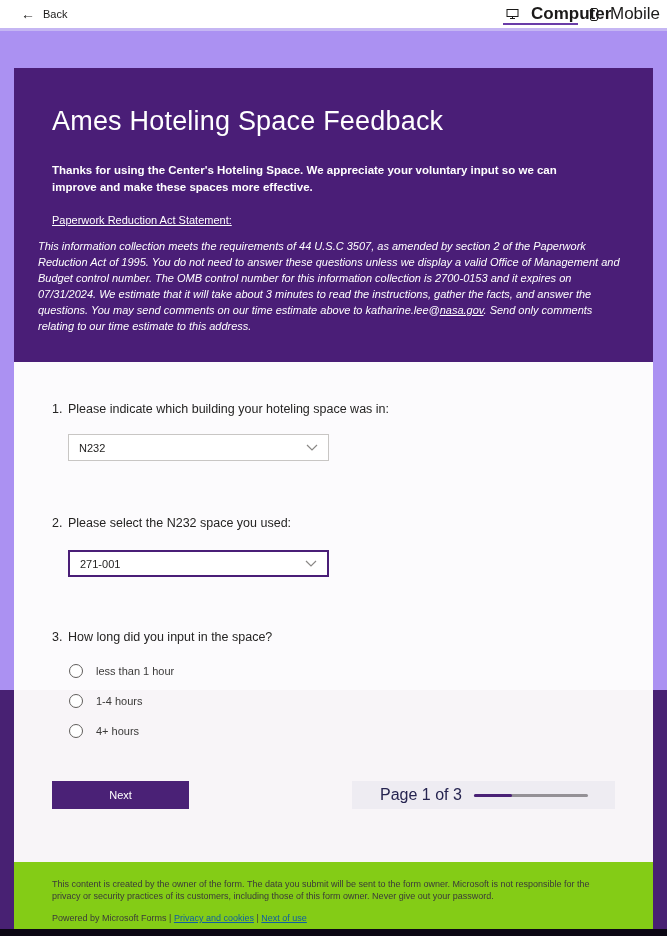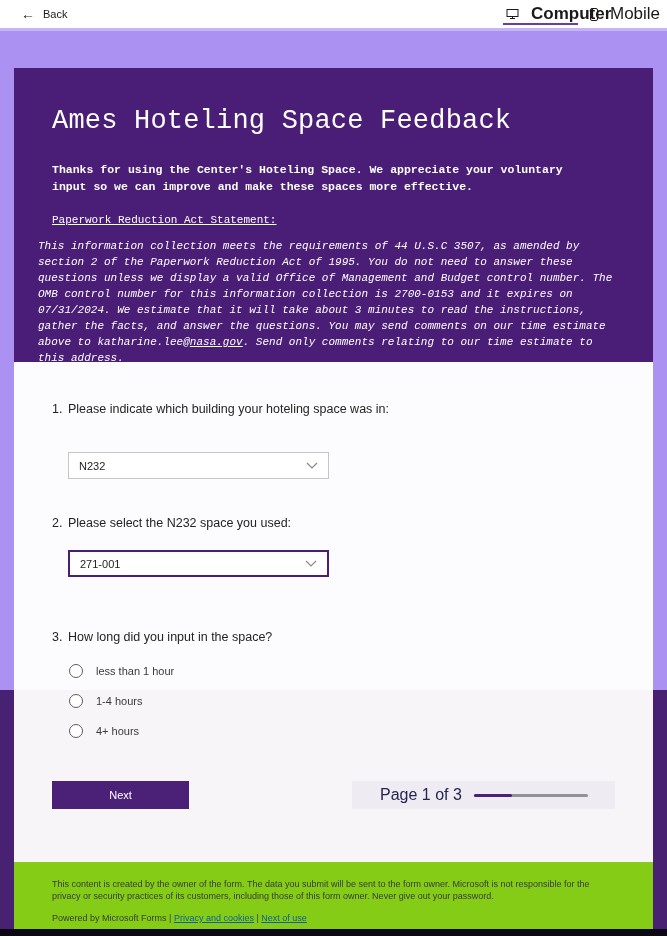--- a/index.html
+++ b/index.html
@@ -20,38 +20,38 @@
     font-size:11px; color:#1b1a19; cursor:pointer; }
   .back-arrow { font-size:14px; line-height:1; color:#1b1a19; }
   .device-tab { position:absolute; top:0; height:28px; display:flex; align-items:center; gap:12px;
     font-size:17px; color:#1b1a19; cursor:pointer; }
   .tab-computer { left:506px; font-weight:bold; }
   .tab-mobile { left:590px; }
   .tab-underline { position:absolute; left:503px; top:23px; width:75px; height:2px; background:#6a3ca8; }
   .device-icon svg { display:block; }
 
   
-  .card-header { position:absolute; left:14px; top:68px; width:639px; height:294px; background:#4a1e77; color:#ffffff;font-family:Liberation Mono, monospace; }
+  .card-header { position:absolute; left:14px; top:68px; width:639px; height:294px; background:#4a1e77; color:#ffffff; }
   .form-title { position:absolute; left:38px; top:38px; font-size:27px; font-weight:400; letter-spacing:0.2px; }
   .form-intro { position:absolute; left:38px; top:94px; width:545px; font-size:11.5px; font-weight:bold; line-height:16.5px; }
   .pra-heading { position:absolute; left:38px; top:146px; font-size:11px; text-decoration:underline; }
   .pra-body { position:absolute; left:24px; top:162px; width:586px; font-size:11px; font-style:italic; line-height:16px;margin-top:8px; }
   .pra-link { text-decoration:underline; color:#ffffff; cursor:pointer; }
 
   
   .card-body { position:absolute; left:14px; top:362px; width:639px; height:500px;
     background:linear-gradient(to bottom, #fcfbfd 0px, #fcfbfd 328px, #f8f5f8 328px, #f8f5f8 500px); }
   .q-label { position:absolute; left:38px; font-size:12.5px; color:#252423; display:flex; }
   .q-num { width:16px; flex:none; }
   .q1-label { top:40px; }
   .q2-label { top:154px; }
   .q3-label { top:268px; }
   .dropdown { position:absolute; left:54px; width:261px; height:27px; background:#ffffff;
     display:flex; align-items:center; justify-content:space-between; padding:0 10px; cursor:pointer; }
-  .dd1 { top:90px; border:1px solid #c8c6c4;text-align:right; }
+  .dd1 { top:72px; border:1px solid #c8c6c4;text-align:right; }
   .dd2 { top:188px; border:2px solid #4a1e77; }
   .dd-value { font-size:11px; color:#252423; }
   .chevron svg { display:block; }
   .radio-row { position:absolute; left:55px; height:15px; display:flex; align-items:center; gap:13px; cursor:pointer; }
   .r1 { top:301px; } .r2 { top:331px; } .r3 { top:361px; }
   .radio-circle { width:14px; height:14px; border:1px solid #605e5c; border-radius:50%; background:#ffffff; flex:none; }
   .radio-label { font-size:11px; color:#3b3a39; }
 
   .next-btn { position:absolute; left:38px; top:419px; width:137px; height:28px; background:#4a2176;
     color:#ffffff; font-size:11px; display:flex; align-items:center; justify-content:center;

